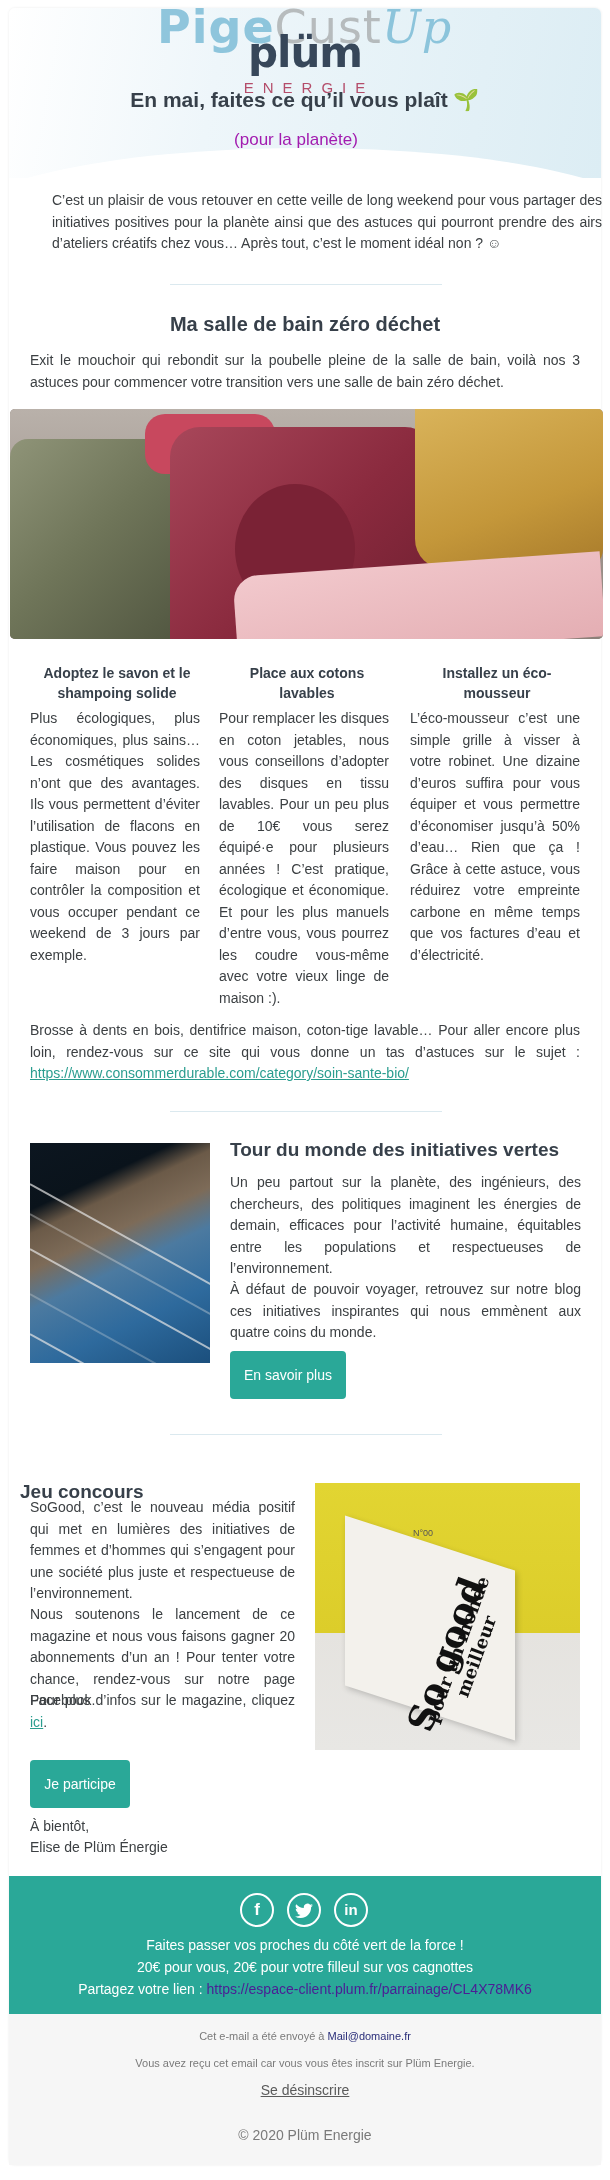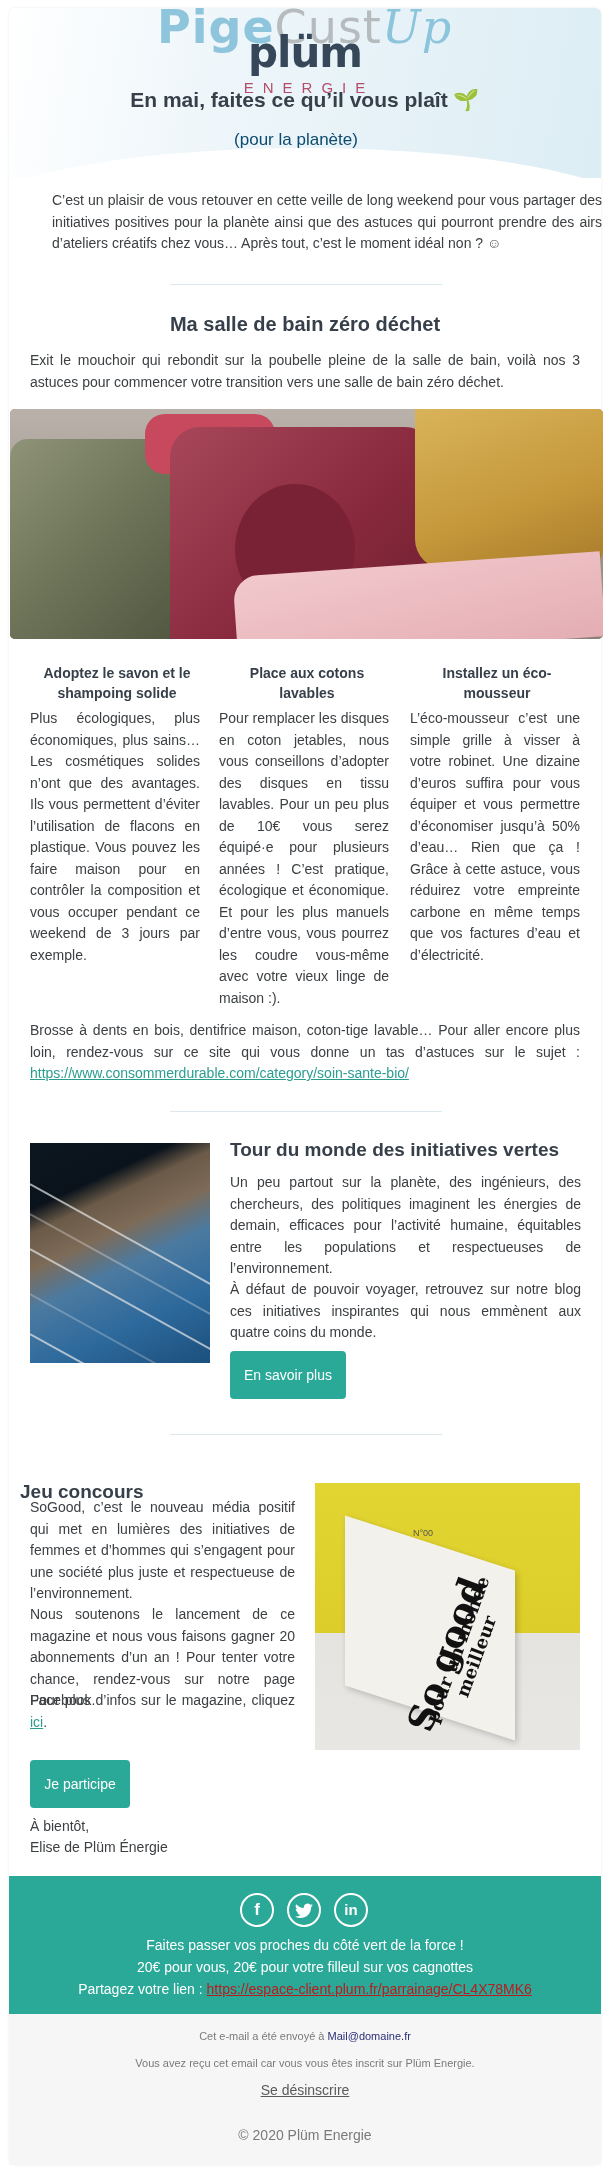--- a/index.html
+++ b/index.html
@@ -20,21 +20,21 @@
                font-family: "DejaVu Sans", sans-serif; }
   .watermark .grey { color: rgba(140,140,140,0.55); font-weight: normal; }
   .watermark .script { font-family: "DejaVu Serif", serif; font-style: italic; font-weight: normal; }
   .logo { position: absolute; left: 0; width: 610px; top: 8px; text-align: center; }
   .logo-word { font-size: 42px; font-weight: bold; color: #37475a; letter-spacing: -1px;
                font-family: "DejaVu Sans", sans-serif; line-height: 48px; margin-top: 21px; }
   .logo-sub { font-size: 15px; letter-spacing: 9px; color: #b44d6a; margin-top: 2px; padding-left: 8px; }
   .hero-title { position: absolute; left: 0; width: 610px; top: 88px; text-align: center;
                 font-size: 21px; font-weight: bold; color: #37404a; }
   .hero-sub { position: absolute; left: 0; width: 592px; top: 130px; text-align: center;
-              font-size: 17px; color: #0c4a6e; }
+              font-size: 17px; color: #a21caf; }
   .sprout { color: #4caf50; font-weight: normal; }
 
   .p { position: absolute; font-size: 14px; line-height: 21.5px; color: #3c4043; text-align: justify; }
   .divider { position: absolute; left: 170px; width: 272px; height: 1px; background: #dbe9ef; }
   .h2c { position: absolute; left: 0; width: 610px; text-align: center; font-size: 20px;
          font-weight: bold; color: #37404a; }
   .h2 { position: absolute; font-size: 19px; font-weight: bold; color: #37404a; }
   a.link { color: #2a9d8f; text-decoration: underline; }
 
   
@@ -55,21 +55,21 @@
               background: linear-gradient(180deg, #e2d532 0%, #dccd2a 56%, #e5e3df 56%, #e8e7e4 100%); }
   .btn { position: absolute; background: #2aa898; color: #ffffff; border-radius: 4px;
          font-size: 14px; text-align: center; line-height: 32px; height: 48px; }
 
   
   .footer { position: absolute; left: 9px; top: 1876px; width: 592px; height: 138px; background: #2aa898; }
   .social { position: absolute; top: 1893px; width: 34px; height: 34px; border: 2px solid #ffffff;
             border-radius: 50%; box-sizing: border-box; color: #ffffff; text-align: center;
             font-weight: bold; font-size: 17px; line-height: 30px; }
   .foot-line { position: absolute; left: 0; width: 610px; text-align: center; color: #ffffff; font-size: 14px; }
-  .foot-line a { color: #b91c1c; text-decoration: underline; }
+  .foot-line a { color: #4c1d95; }
   .legal { position: absolute; left: 9px; top: 2014px; width: 592px; height: 151px; background: #f6f6f6; }
   .legal-line { position: absolute; left: 0; width: 610px; text-align: center; color: #7a7a7a; }
   .legal-line .mail { color: #2b2f7a; }
 </style>
 </head>
 <body>
 
 <div class="card"></div>
 
 <div class="header">

